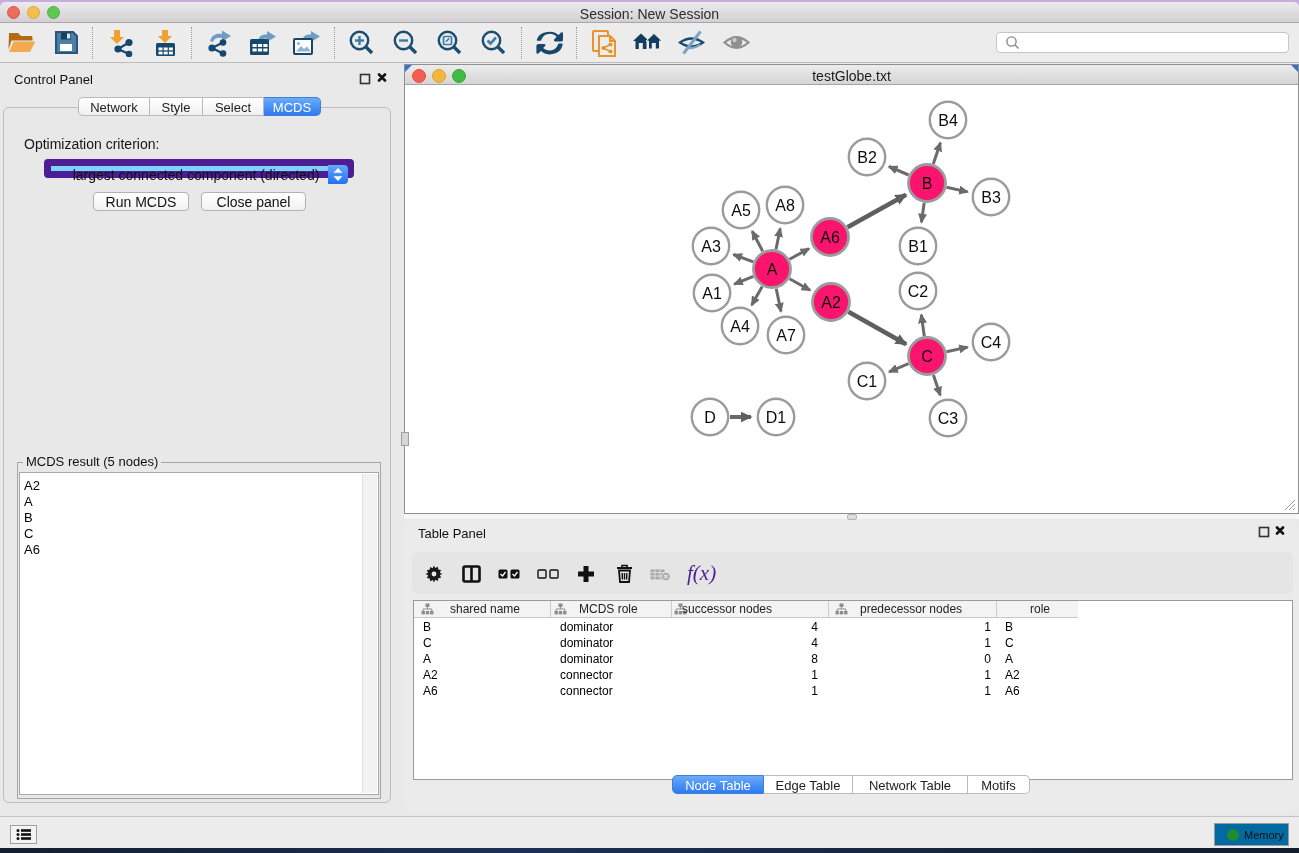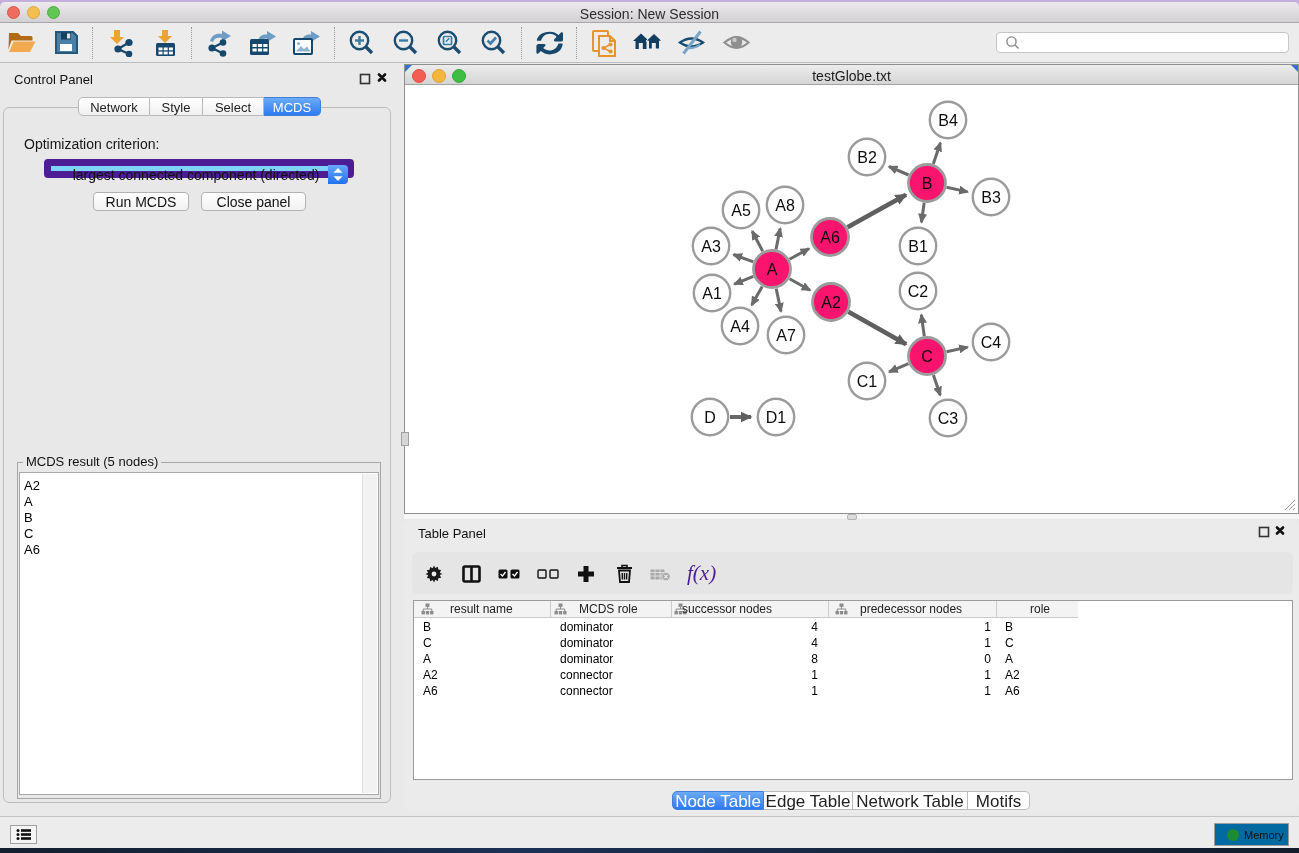--- a/index.html
+++ b/index.html
@@ -35,21 +35,21 @@
 
 #tablepanel{left:404px;top:520px;width:895px;height:292px;background:#ebebeb;border-radius:8px}
 #tptitle{left:14px;top:6px;font-size:13px;color:#111;position:absolute}
 .ic{position:absolute;top:44px}
 #ttable{left:9px;top:80px;width:880px;height:180px;background:#fff;border:1px solid #9a9a9a;position:absolute;box-sizing:border-box}
 #thead{left:0;top:0;width:664px;height:16px;background:#f3f3f3;border-bottom:1px solid #cacaca;position:absolute}
 .hsep{position:absolute;top:0;height:16px;width:0;border-left:1px solid #cccccc}
 .hic{position:absolute;top:2px}
 .htxt{position:absolute;top:1px;font-size:12px;color:#222}
 .cell{position:absolute;font-size:12px;color:#000;height:16px;line-height:16px}
-.btab{position:absolute;top:271px;height:19px;line-height:19px;text-align:center;font-size:17px;color:#222;background:#fff;border:1px solid #bbb;box-sizing:border-box}
+.btab{position:absolute;top:255px;height:19px;line-height:19px;text-align:center;font-size:13px;color:#222;background:#fff;border:1px solid #bbb;box-sizing:border-box}
 
 #statusbar{left:0;top:816px;width:1299px;height:32px;background:#ececec;border-top:1px solid #c3c3c3}
 #hambtn{left:10px;top:8px;width:27px;height:19px;background:#f4f4f4;border:1px solid #a0a0a0;box-sizing:border-box;position:absolute}
 #membtn{left:1214px;top:6px;width:75px;height:23px;background:#0369a1;border:1px solid #9c9c9c;box-sizing:border-box;position:absolute}
 #darkstrip{left:0;top:848px;width:1299px;height:5px;background:linear-gradient(90deg,#131e2e,#1b3055 40%,#16263e 70%,#121c2b)}
 svg{display:block}
 text{font-family:"Liberation Sans",sans-serif}
 </style></head>
 <body>
 <div class="abs" id="topline"></div>
@@ -351,21 +351,21 @@
 
   <div class="abs" id="ttable">
     <div id="thead">
 <svg class="hic" style="left:7px" width="13" height="12" viewBox="0 0 13 12">
           <rect x="4.5" y="0.5" width="4" height="3.4" fill="#8c8c8c"></rect>
           <rect x="0.5" y="8" width="3.4" height="3.4" fill="#8c8c8c"></rect>
           <rect x="4.8" y="8" width="3.4" height="3.4" fill="#8c8c8c"></rect>
           <rect x="9.1" y="8" width="3.4" height="3.4" fill="#8c8c8c"></rect>
           <path d="M6.5 4 v2 M2.2 8 v-2 h8.6 v2" fill="none" stroke="#8c8c8c" stroke-width="1"></path>
         </svg>
-<div class="htxt" style="left:36px">result name</div>
+<div class="htxt" style="left:36px">shared name</div>
 <svg class="hic" style="left:140px" width="13" height="12" viewBox="0 0 13 12">
           <rect x="4.5" y="0.5" width="4" height="3.4" fill="#8c8c8c"></rect>
           <rect x="0.5" y="8" width="3.4" height="3.4" fill="#8c8c8c"></rect>
           <rect x="4.8" y="8" width="3.4" height="3.4" fill="#8c8c8c"></rect>
           <rect x="9.1" y="8" width="3.4" height="3.4" fill="#8c8c8c"></rect>
           <path d="M6.5 4 v2 M2.2 8 v-2 h8.6 v2" fill="none" stroke="#8c8c8c" stroke-width="1"></path>
         </svg>
 <div class="htxt" style="left:165px">MCDS role</div>
 <svg class="hic" style="left:260px" width="13" height="12" viewBox="0 0 13 12">
           <rect x="4.5" y="0.5" width="4" height="3.4" fill="#8c8c8c"></rect>

